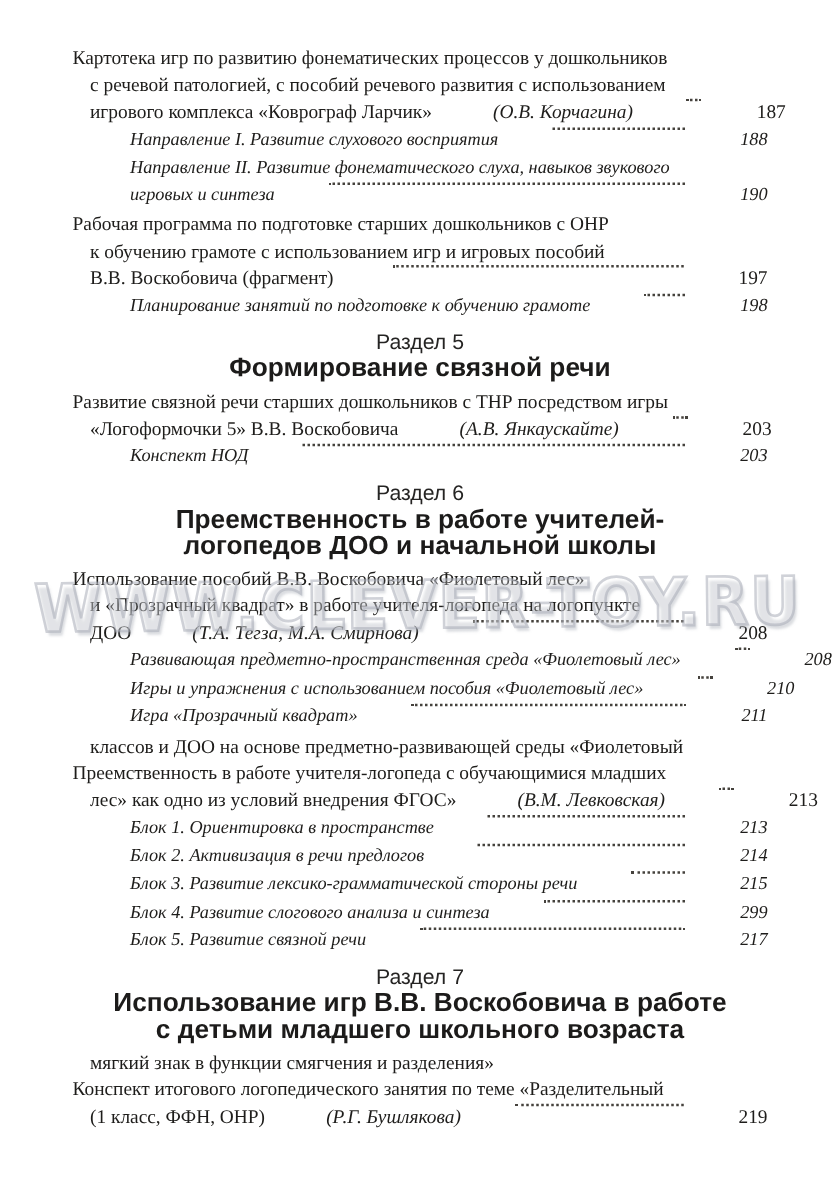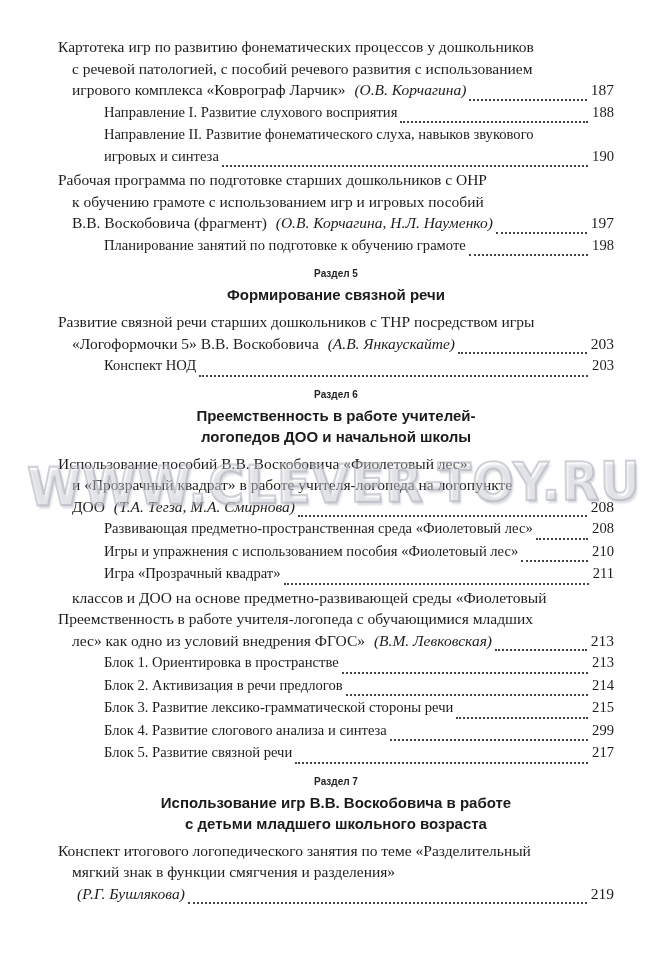--- a/index.html
+++ b/index.html
@@ -21,45 +21,46 @@
     left: 58px; right: 54px; top: 34px;
   }
   
   .entry { font-size: 15.5px; line-height: 21.5px; }
   .entry.main { margin-top: 2px; }
   .entry.main .line, .entry.main .row { padding-left: 14px; }
   .entry.main .line.first, .entry.main .row.first { padding-left: 0; }
   .entry.sub {
     margin-top: 1px;
     padding-left: 46px;
+    font-style: italic;
     font-size: 14.6px;
     line-height: 21.5px;
   }
-  .row { display: flex; align-items: flex-end; }
+  .row { display: flex; align-items: flex-start; gap: 40px; }
   .row .text { white-space: pre; }
   .row .author { font-style: italic; white-space: pre; }
   .entry.main .row .author { margin-left: 5px; }
   .row .leader {
     flex: 1 1 auto;
     min-width: 12px;
     margin: 0 4px 0 3px;
     border-bottom: 2px dotted #45423d;
   }
   .row .page-num { white-space: pre; }
   
   .section {
     margin: 7px 0 6px 0;
     text-align: center;
     font-family: "Liberation Sans", sans-serif;
   }
   .section .section-num {
-    font-size: 10px; font-weight: 700; line-height: 21px; color: #252423;
+    font-size: 17px; font-weight: 400; line-height: 21px; color: #252423;
   }
   .section .section-title {
-    font-size: 15px; font-weight: 700; line-height: 21px; color: #1c1b1a;
+    font-size: 21px; font-weight: 700; line-height: 21px; color: #1c1b1a;
   }
   
   .watermark {
     position: absolute;
     left: -4px; right: -4px; top: 444px;
     height: 82px; line-height: 82px;
     text-align: center;
     white-space: nowrap;
     font-family: "DejaVu Sans", sans-serif;
     font-weight: 800;
@@ -102,21 +103,20 @@
           <span class="text">игровых и синтеза</span>
           <span class="leader"></span>
           <span class="page-num">190</span>
         </div>
       </div>
       <div class="entry main">
         <div class="line first">Рабочая программа по подготовке старших дошкольников с ОНР</div>
         <div class="line">к обучению грамоте с использованием игр и игровых пособий</div>
         <div class="row">
           <span class="text">В.В. Воскобовича (фрагмент) </span>
-          <span class="author">(О.В. Корчагина, Н.Л. Науменко)</span>
           <span class="leader"></span>
           <span class="page-num">197</span>
         </div>
       </div>
       <div class="entry sub">
         <div class="row">
           <span class="text">Планирование занятий по подготовке к обучению грамоте</span>
           <span class="leader"></span>
           <span class="page-num">198</span>
         </div>
@@ -221,22 +221,23 @@
           <span class="leader"></span>
           <span class="page-num">217</span>
         </div>
       </div>
       <div class="section">
         <div class="section-num">Раздел 7</div>
         <div class="section-title">Использование игр В.В. Воскобовича в работе</div>
         <div class="section-title">с детьми младшего школьного возраста</div>
       </div>
       <div class="entry main">
+        <div class="line">мягкий знак в функции смягчения и разделения»</div>
         <div class="line first">Конспект итогового логопедического занятия по теме «Разделительный</div>
-        <div class="line">мягкий знак в функции смягчения и разделения»</div>
-        <div class="row">
+        <div class="row">
+          <span class="text">(1 класс, ФФН, ОНР) </span>
           <span class="author">(Р.Г. Бушлякова)</span>
           <span class="leader"></span>
           <span class="page-num">219</span>
         </div>
       </div>
     </main>
 </div>
 
 </body></html>

